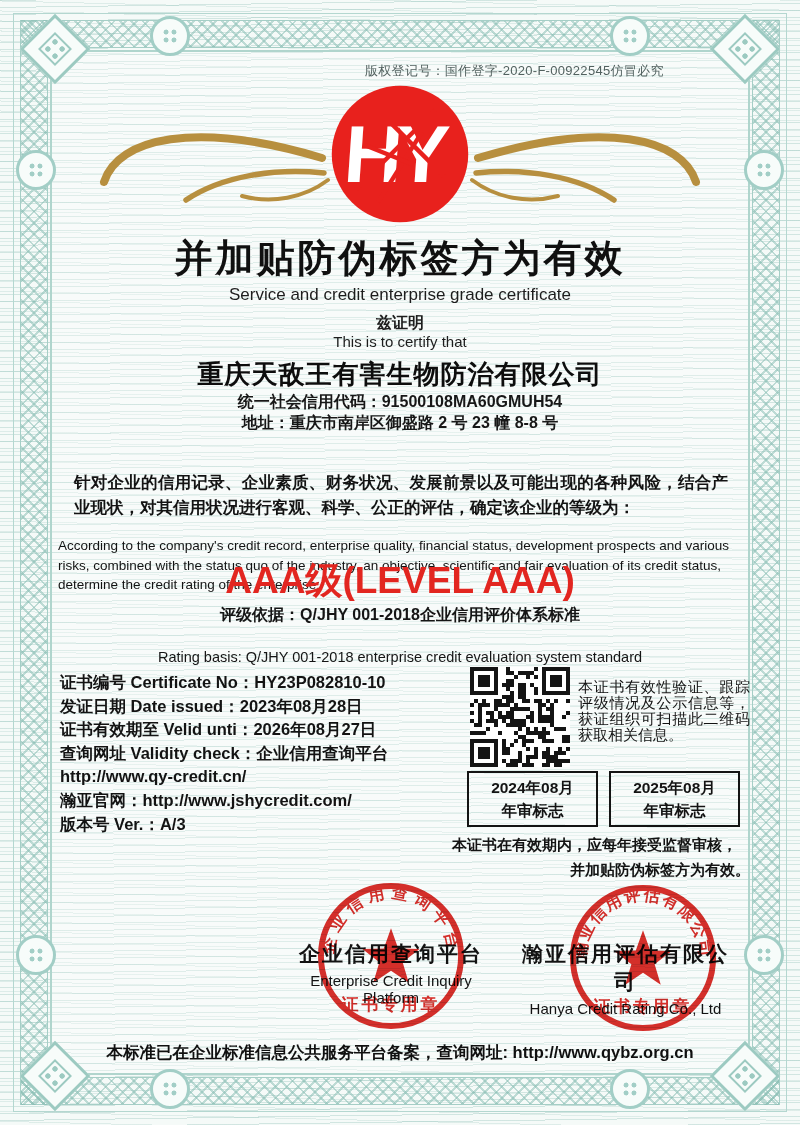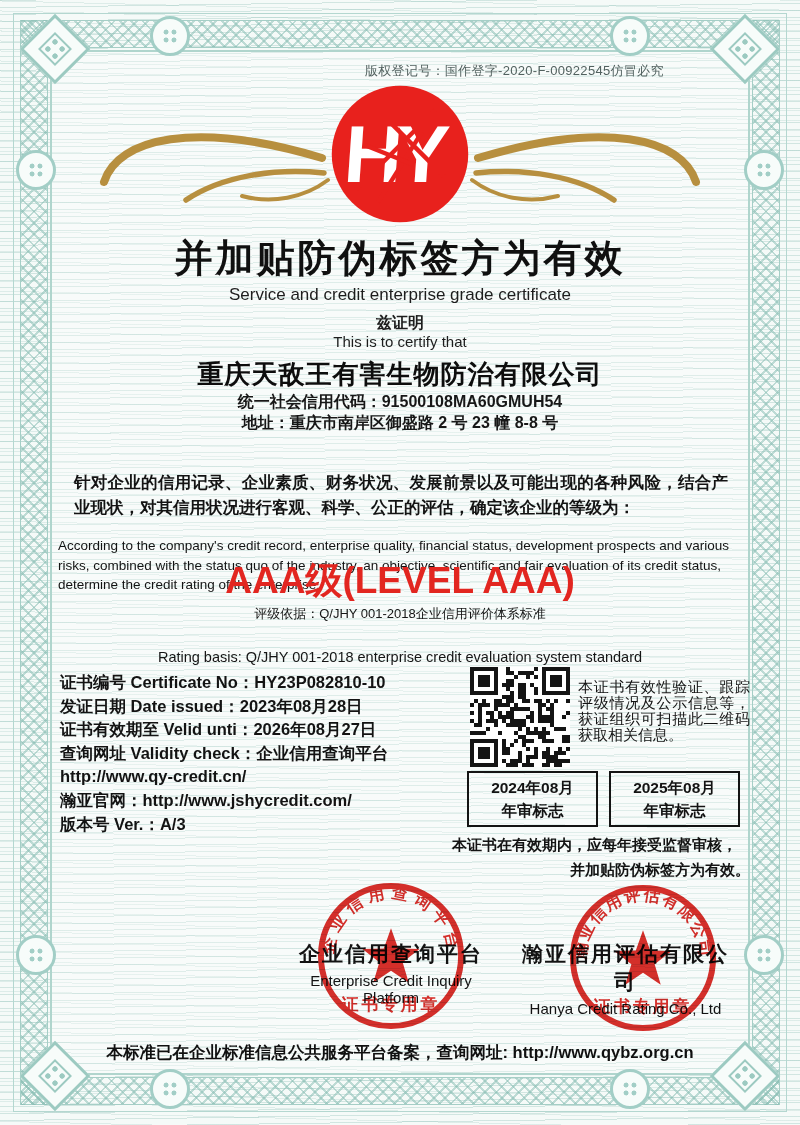--- a/index.html
+++ b/index.html
@@ -45,21 +45,21 @@
   .title-en{top:285px;font-size:17px;color:#1d1d1d;}
   .certify-cn{top:313px;font-size:16px;color:#1d1d1d;font-weight:600;}
   .certify-en{top:333px;font-size:15px;color:#1d1d1d;}
   .company{top:357px;font-size:26px;font-weight:800;color:#0d0d0d;letter-spacing:1px;}
   .code-line{top:392px;font-size:16px;font-weight:600;color:#171717;}
   .addr-line{top:413px;font-size:16px;font-weight:600;color:#171717;}
   .body-block{left:58px;right:56px;top:454px;color:#131313;}
   .body-cn{font-size:16.5px;font-weight:600;line-height:25px;text-align:justify;margin:16px;}
   .body-en{font-size:13.5px;font-weight:400;line-height:19.5px;text-align:left;margin:7px 0 0 0;}
   .rating{top:556px;font-size:37px;font-weight:800;color:#e22620;letter-spacing:0;}
-  .basis-cn{top:605px;font-size:13px;font-weight:400;color:#151515;}
+  .basis-cn{top:605px;font-size:16px;font-weight:700;color:#151515;}
   .basis-en{top:623px;font-size:14.5px;color:#151515;margin-top:26px;}
   .details{left:60px;top:671px;font-size:16.5px;font-weight:600;color:#131313;line-height:23.6px;}
   .qr-box{left:470px;top:667px;width:100px;height:100px;background:#ffffff;}
   .qr-note{left:578px;top:666px;width:172px;font-size:15px;font-weight:400;color:#131313;line-height:16px;text-align:justify;margin-top:13px;}
   .year-boxes{left:467px;top:771px;display:flex;gap:11px;text-align:right;}
   .year-box{width:127px;height:52px;border:2px solid #141414;display:flex;flex-direction:column;
     align-items:center;justify-content:center;font-size:15.5px;font-weight:600;color:#131313;line-height:23px;}
   .supervision{left:452px;width:298px;top:832px;font-size:15px;font-weight:600;color:#131313;line-height:25px;}
   .supervision .l2{text-align:right;}
   .org{text-align:center;z-index:1;}

